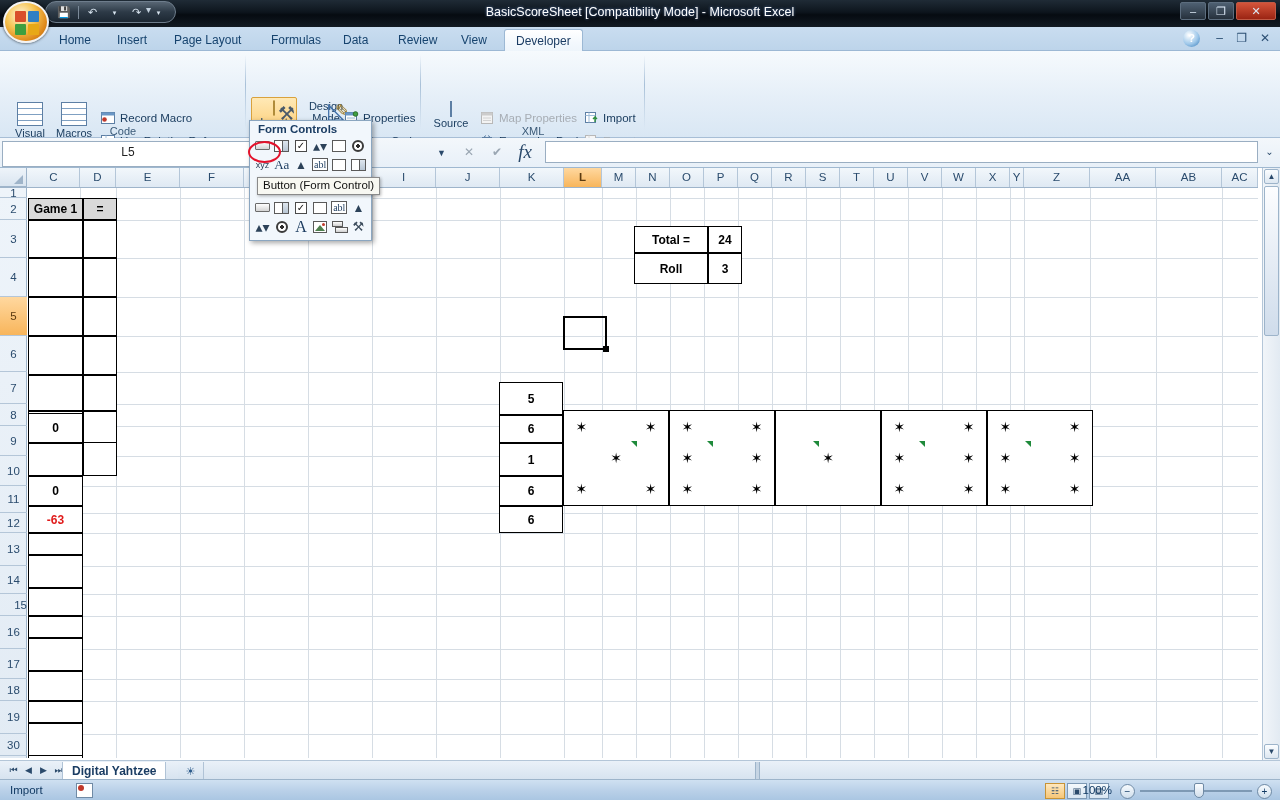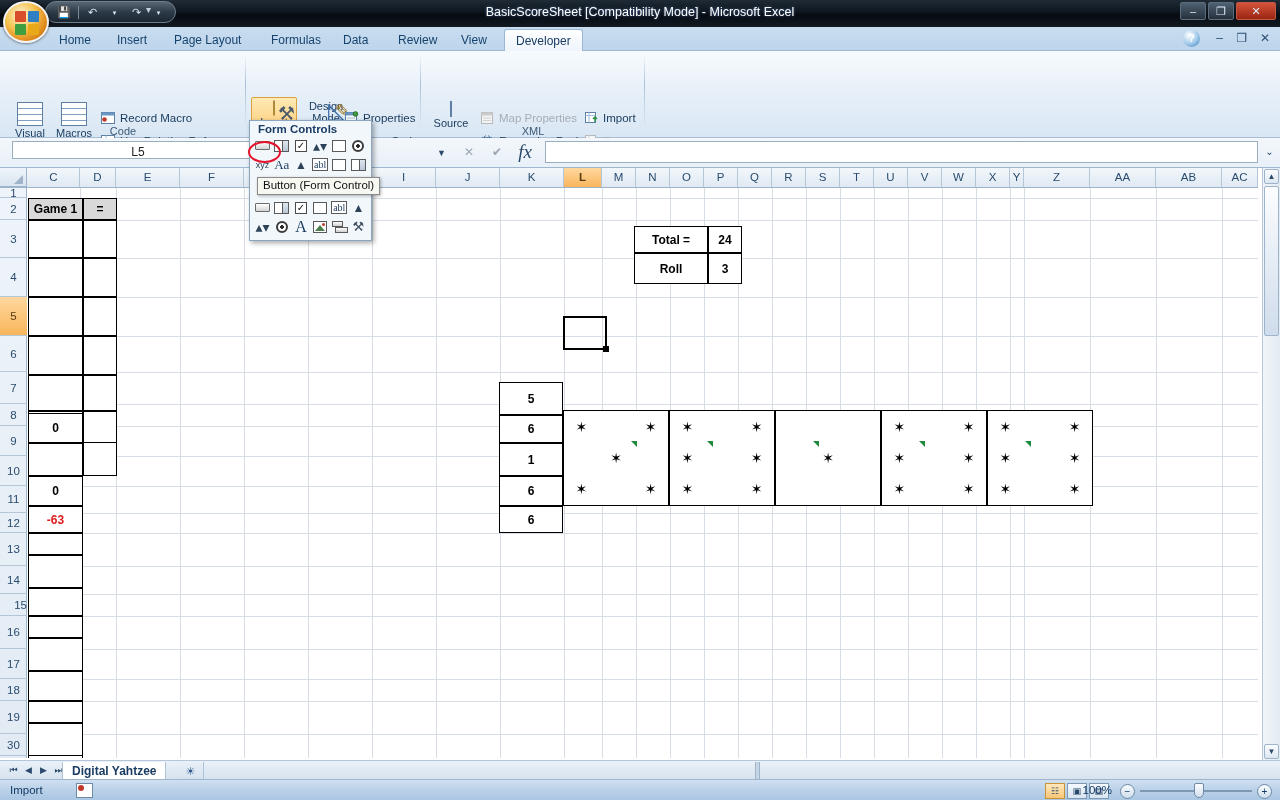--- a/index.html
+++ b/index.html
@@ -213,21 +213,21 @@
     z-index: 90; white-space: nowrap;
   }
 
   
   #fbar {
     position: absolute; left: 0; top: 138px; width: 1280px; height: 30px;
     background: linear-gradient(to bottom,#f3f7fb,#e8f0f8);
     border-bottom: 1px solid #9fb8d0;
   }
   #namebox {
-    position: absolute; left: 12px; top: 3px; width: 252px; height: 18px;
+    position: absolute; left: 2px; top: 3px; width: 252px; height: 26px;
     background: #ffffff; border: 1px solid #9aaec2;
     font-size: 12px; color: #222; text-align: center; line-height: 21px;
   }
   #namebox-arrow {
     position: absolute; left: 437px; top: 10px; font-size: 9px; color: #2b4a6b;
   }
   #fbtns { position: absolute; left: 455px; top: 3px; display: flex; gap: 0px; }
   .fbtn {
     width: 28px; height: 22px;
     display: flex; align-items: center; justify-content: center;

